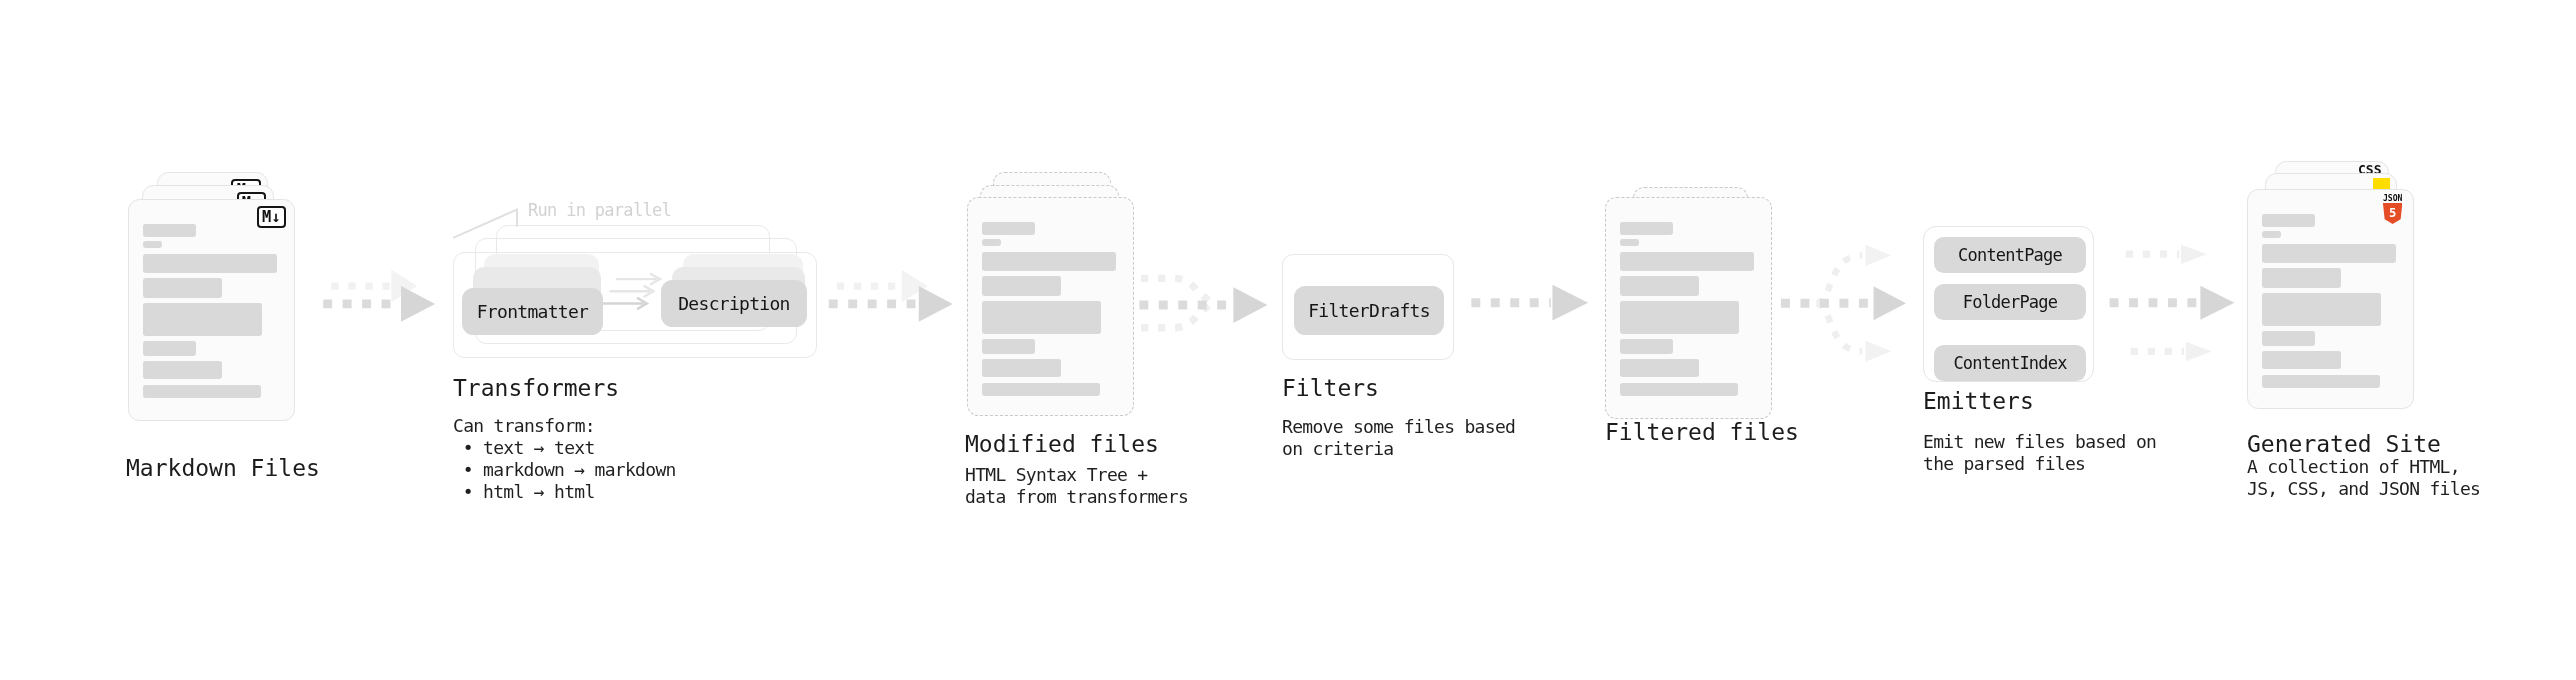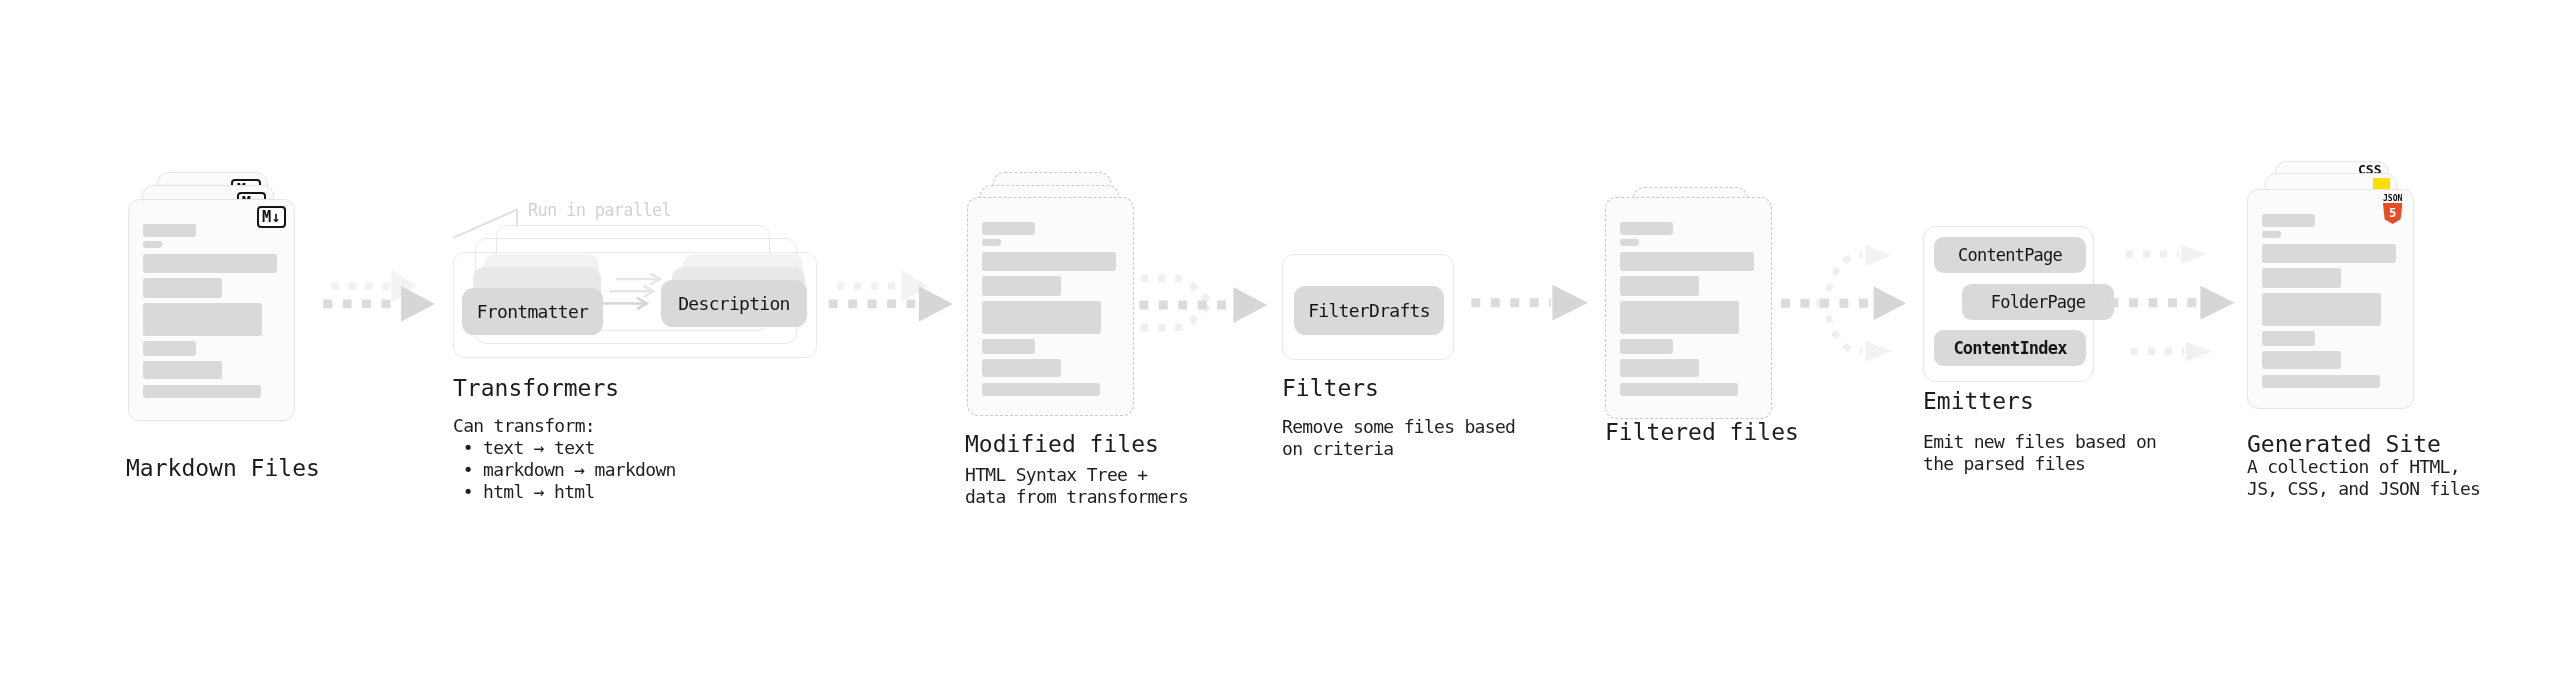--- a/index.html
+++ b/index.html
@@ -179,22 +179,22 @@
   <polygon points="104,1 136,14 104,27" fill="#f2f2f2"></polygon>
   <path d="M 44,73 C 64,78 58,126 94,132 L 100,132" fill="none" stroke="#efefef" stroke-width="8" stroke-dasharray="9 12"></path>
   <polygon points="104,119 136,132 104,145" fill="#f2f2f2"></polygon>
   <line x1="0" y1="73" x2="112" y2="73" stroke="#dbdbdb" stroke-width="11" stroke-dasharray="11 13"></line>
   <polygon points="114,52 154,73 114,94" fill="#d6d6d6"></polygon>
 </svg>
 
 <div>
   <div class="obox solid" style="left:1923px;top:226px;width:171px;height:156px;border-radius:13px;"></div>
   <div class="pill small" style="left:1934px;top:237px;width:152px;height:36px;">ContentPage</div>
-  <div class="pill small" style="left:1934px;top:284px;width:152px;height:36px;margin-left:28px;">FolderPage</div>
-  <div class="pill small" style="left:1934px;top:330px;width:152px;height:36px;font-weight:bold;">ContentIndex</div>
+  <div class="pill small" style="left:1934px;top:284px;width:152px;height:36px;">FolderPage</div>
+  <div class="pill small" style="left:1934px;top:345px;width:152px;height:36px;">ContentIndex</div>
   <div class="title" style="left:1923px;top:388px;">Emitters</div>
   <div class="desc" style="left:1923px;top:431px;">
     <div>Emit new files based on</div>
     <div>the parsed files</div>
   </div>
 </div>
 
 <svg style="left:2108px;top:237px;" width="154" height="130" viewBox="0 0 190 160">
   <line x1="22" y1="21" x2="88" y2="21" stroke="#efefef" stroke-width="9" stroke-dasharray="9 12"></line>
   <polygon points="90,9 122,21 90,33" fill="#f1f1f1"></polygon>

